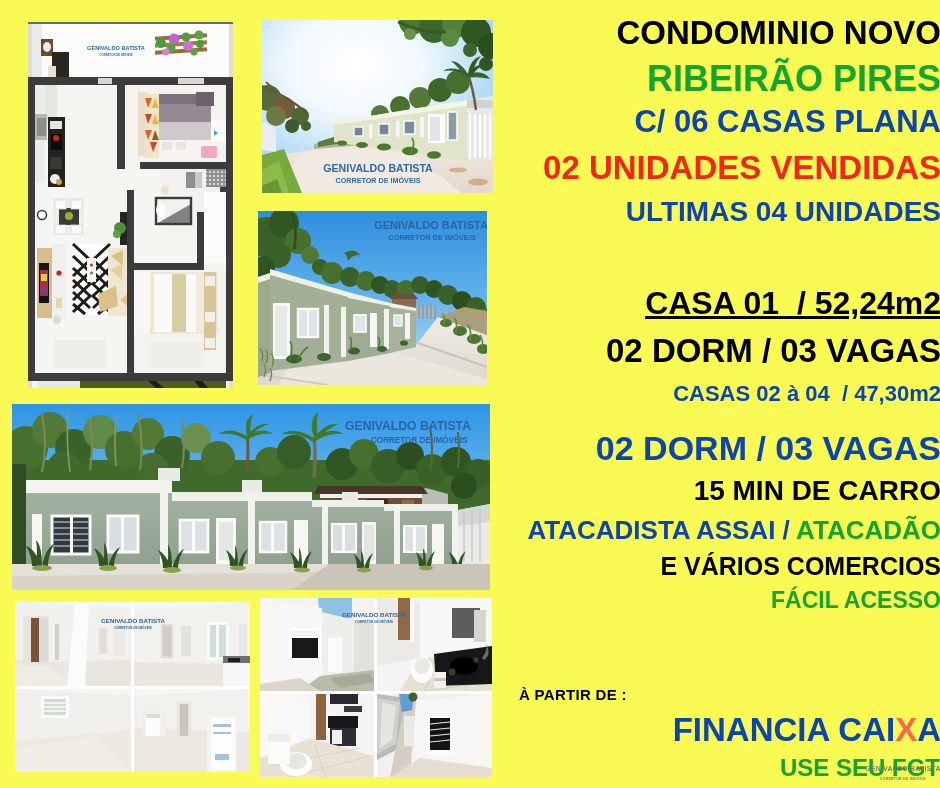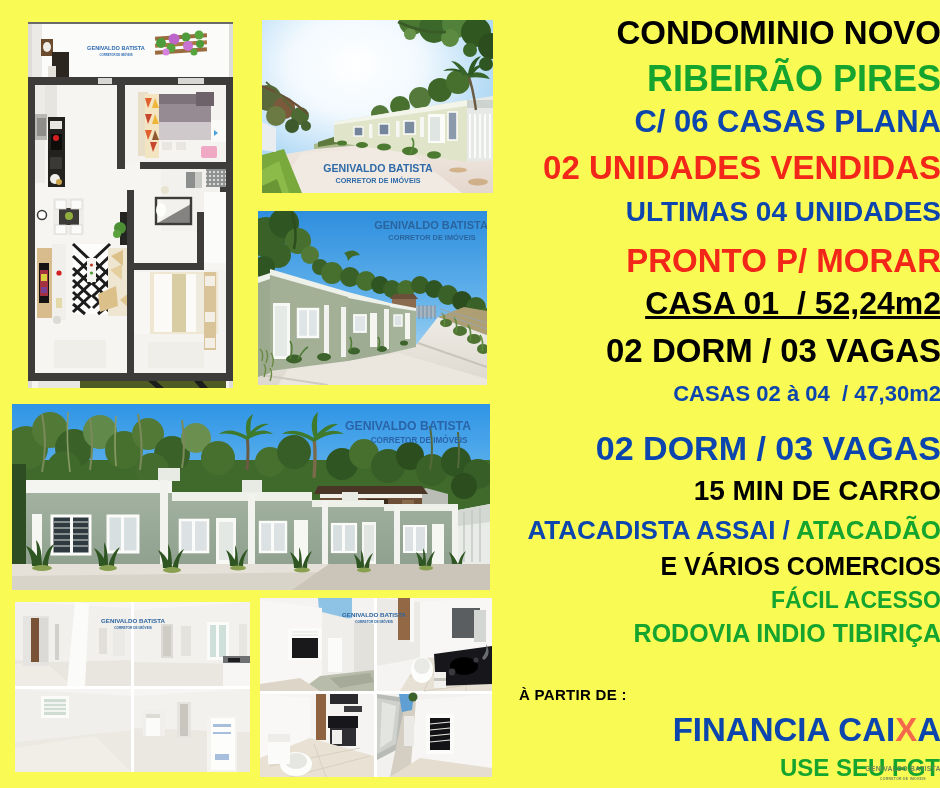--- a/index.html
+++ b/index.html
@@ -739,39 +739,37 @@
 <div class="ln" style="top:16px;font-size:33px;color:#000;">CONDOMINIO NOVO</div>
 
 <div class="ln" style="top:61px;font-size:36px;color:#15a42e;">RIBEIRÃO PIRES</div>
 
 <div class="ln" style="top:106px;font-size:31px;color:#0b45ad;">C/ 06 CASAS PLANA</div>
 
 <div class="ln" style="top:151px;font-size:33px;color:#f22619;">02 UNIDADES VENDIDAS</div>
 
 <div class="ln" style="top:198px;font-size:28px;color:#0b45ad;">ULTIMAS 04 UNIDADES</div>
 
-<div class="ln" style="top:244px;font-size:33px;color:#f22619;">PRONTO P/ MORAR</div>
 
 <div class="ln" style="top:287px;font-size:32px;color:#000;text-decoration:underline;">CASA 01&nbsp; / 52,24m2</div>
 
 <div class="ln" style="top:334px;font-size:33px;color:#000;">02 DORM / 03 VAGAS</div>
 
 <div class="ln" style="top:383px;font-size:22px;color:#0b45ad;">CASAS 02 à 04&nbsp; / 47,30m2</div>
 
 <div class="ln" style="top:431px;font-size:34px;color:#0b45ad;">02 DORM / 03 VAGAS</div>
 
 <div class="ln" style="top:477px;font-size:28px;color:#000;">15 MIN DE CARRO</div>
 
 <div class="ln" style="top:554px;font-size:25px;color:#000;">E VÁRIOS COMERCIOS</div>
 
 <div class="ln" style="top:517px;font-size:26px;color:#0b45ad;">ATACADISTA ASSAI / <span style="color:#15a42e;">ATACADÃO</span></div>
 
 <div class="ln" style="top:589px;font-size:23px;color:#15a42e;">FÁCIL ACESSO</div>
 
-<div class="ln" style="top:621px;font-size:25px;color:#15a42e;">RODOVIA INDIO TIBIRIÇA</div>
 
 <div class="abs" style="left:519px;top:686px;font-size:15px;font-weight:bold;color:#000;letter-spacing:0.3px;white-space:nowrap;">À PARTIR DE :</div>
 
 <div class="ln" style="top:713px;font-size:33px;color:#0b45ad;">FINANCIA CAI<span style="color:#f4694b;">X</span>A</div>
 
 <div class="ln" style="top:756px;left:520px;font-size:24px;color:#15a42e;">USE SEU FGTS</div>
 
 <div class="abs" style="left:858px;top:765px;width:90px;text-align:center;color:#6e8756;font-weight:bold;font-size:6.8px;line-height:1.3;letter-spacing:0.3px;">GENIVALDO BATISTA<br><span style="font-size:3.4px;">CORRETOR DE IMOVEIS</span></div>
 
 </div>

